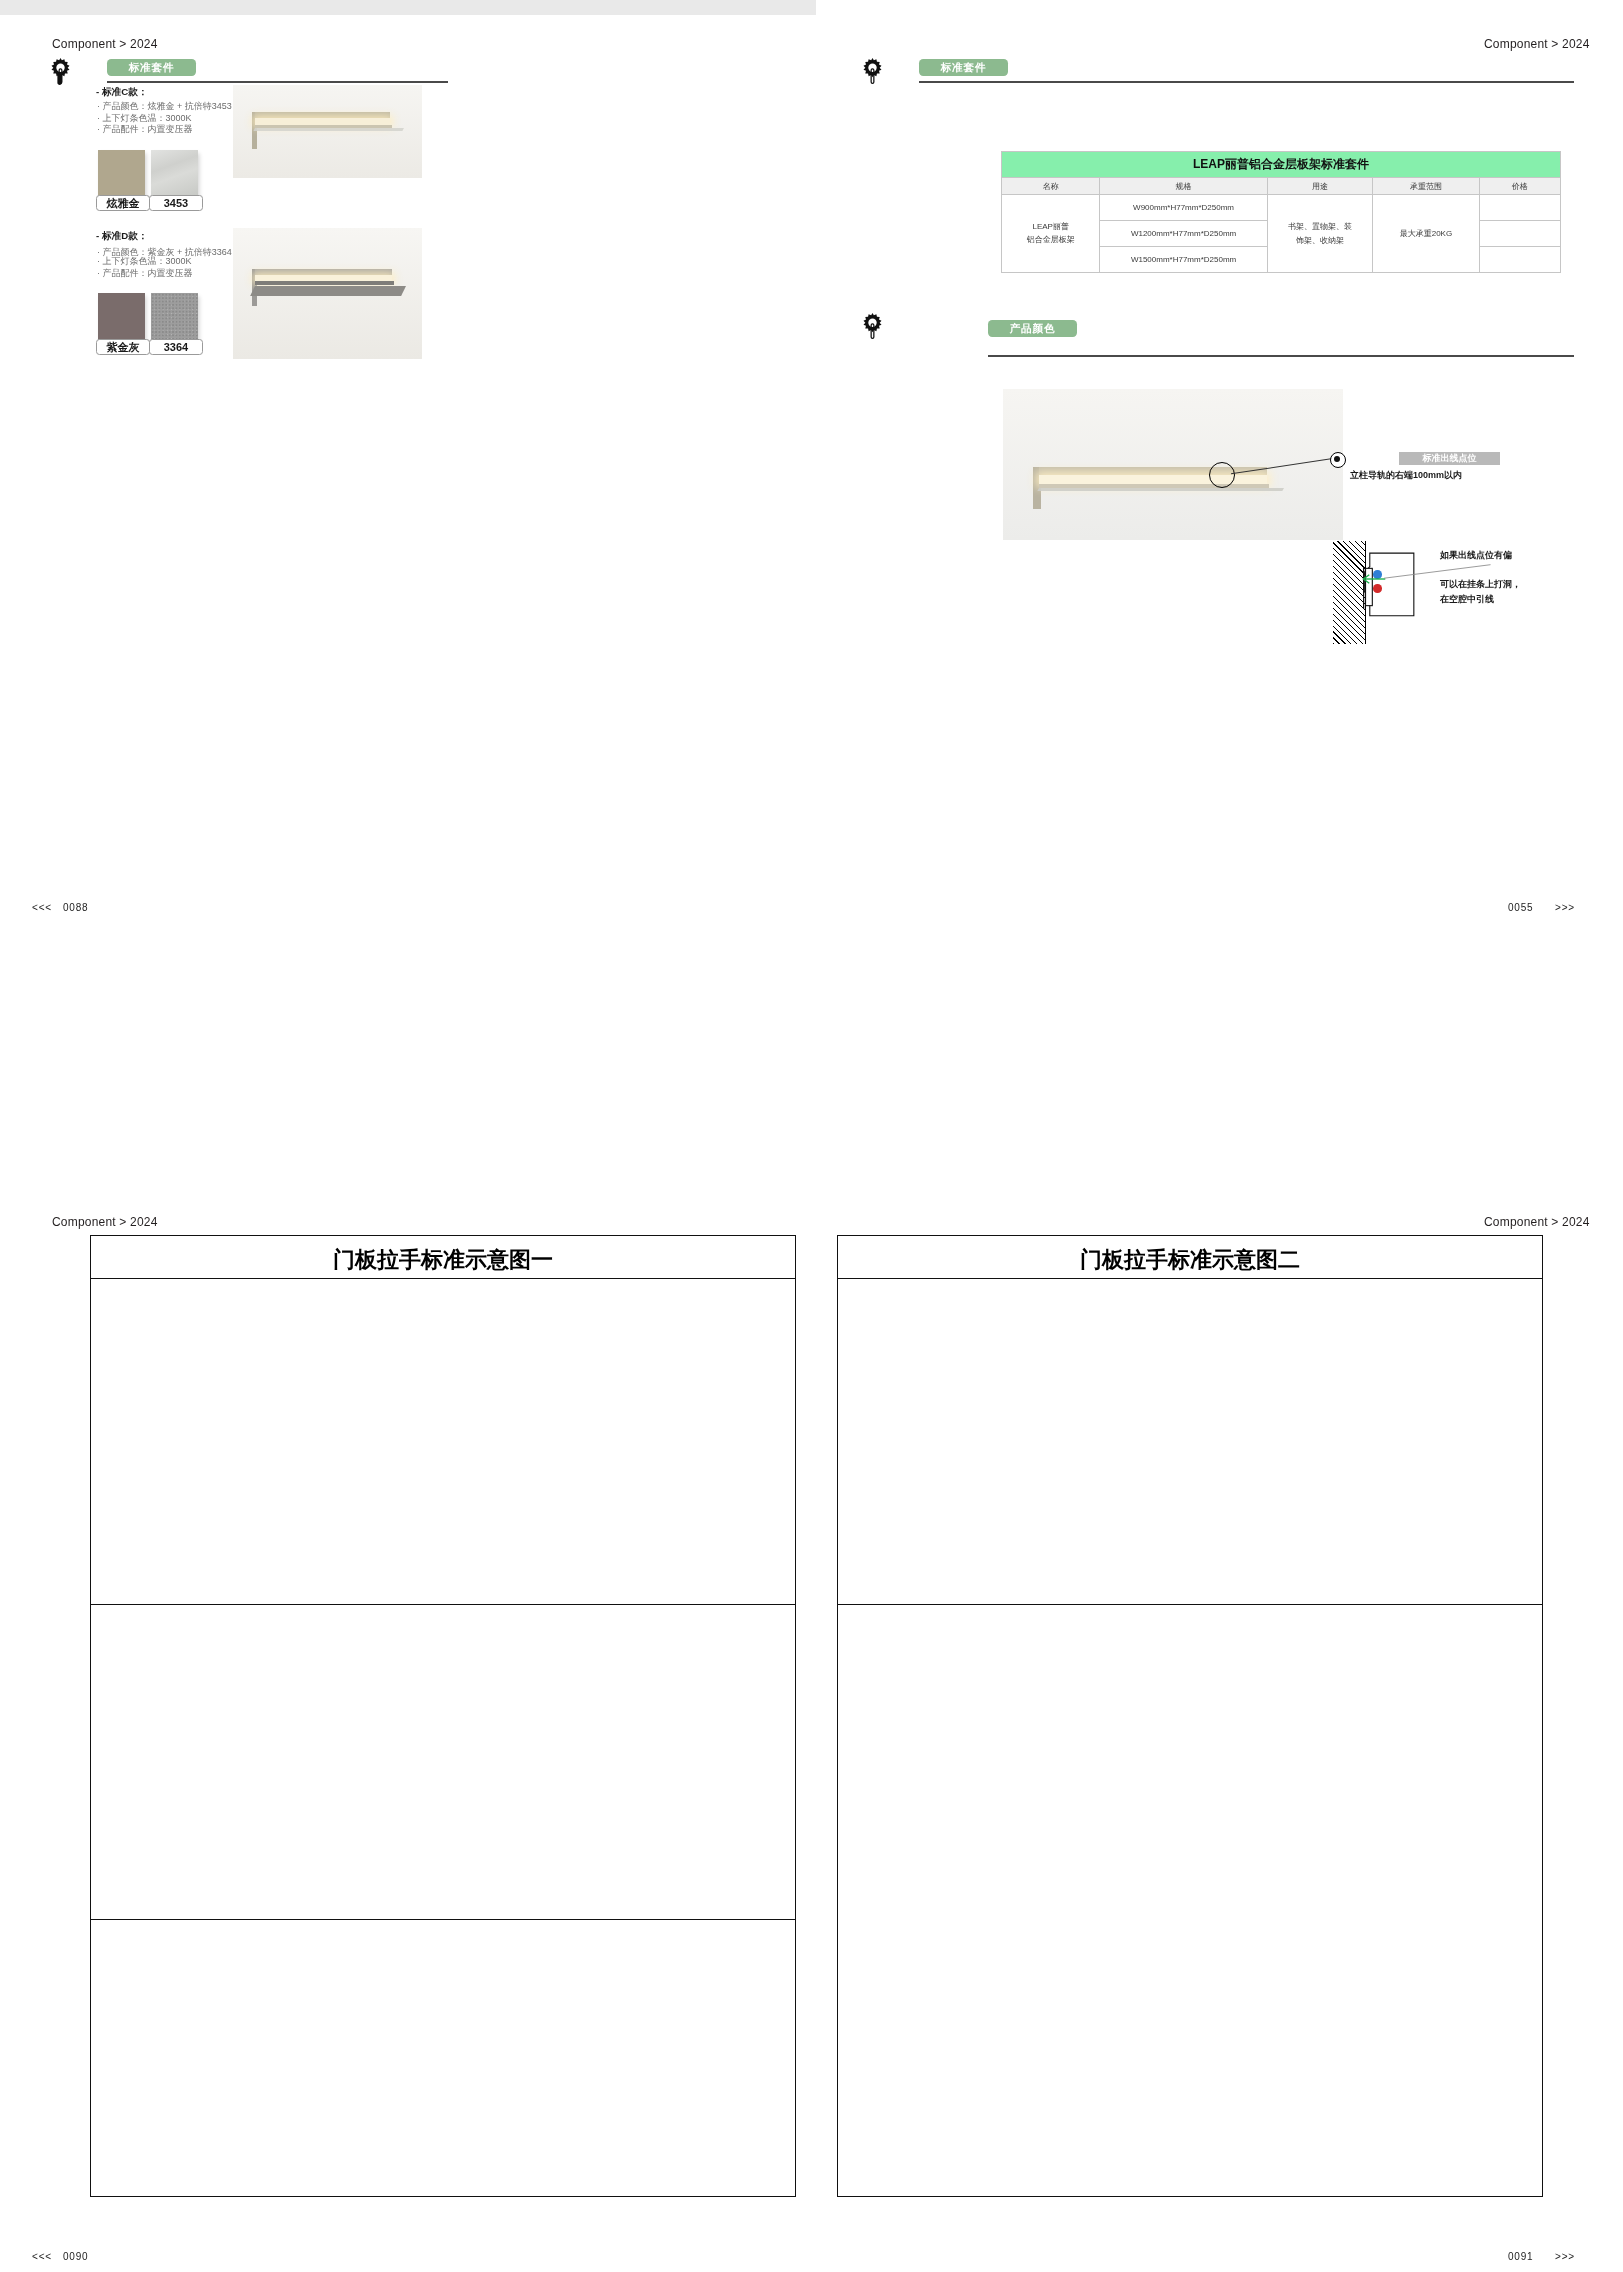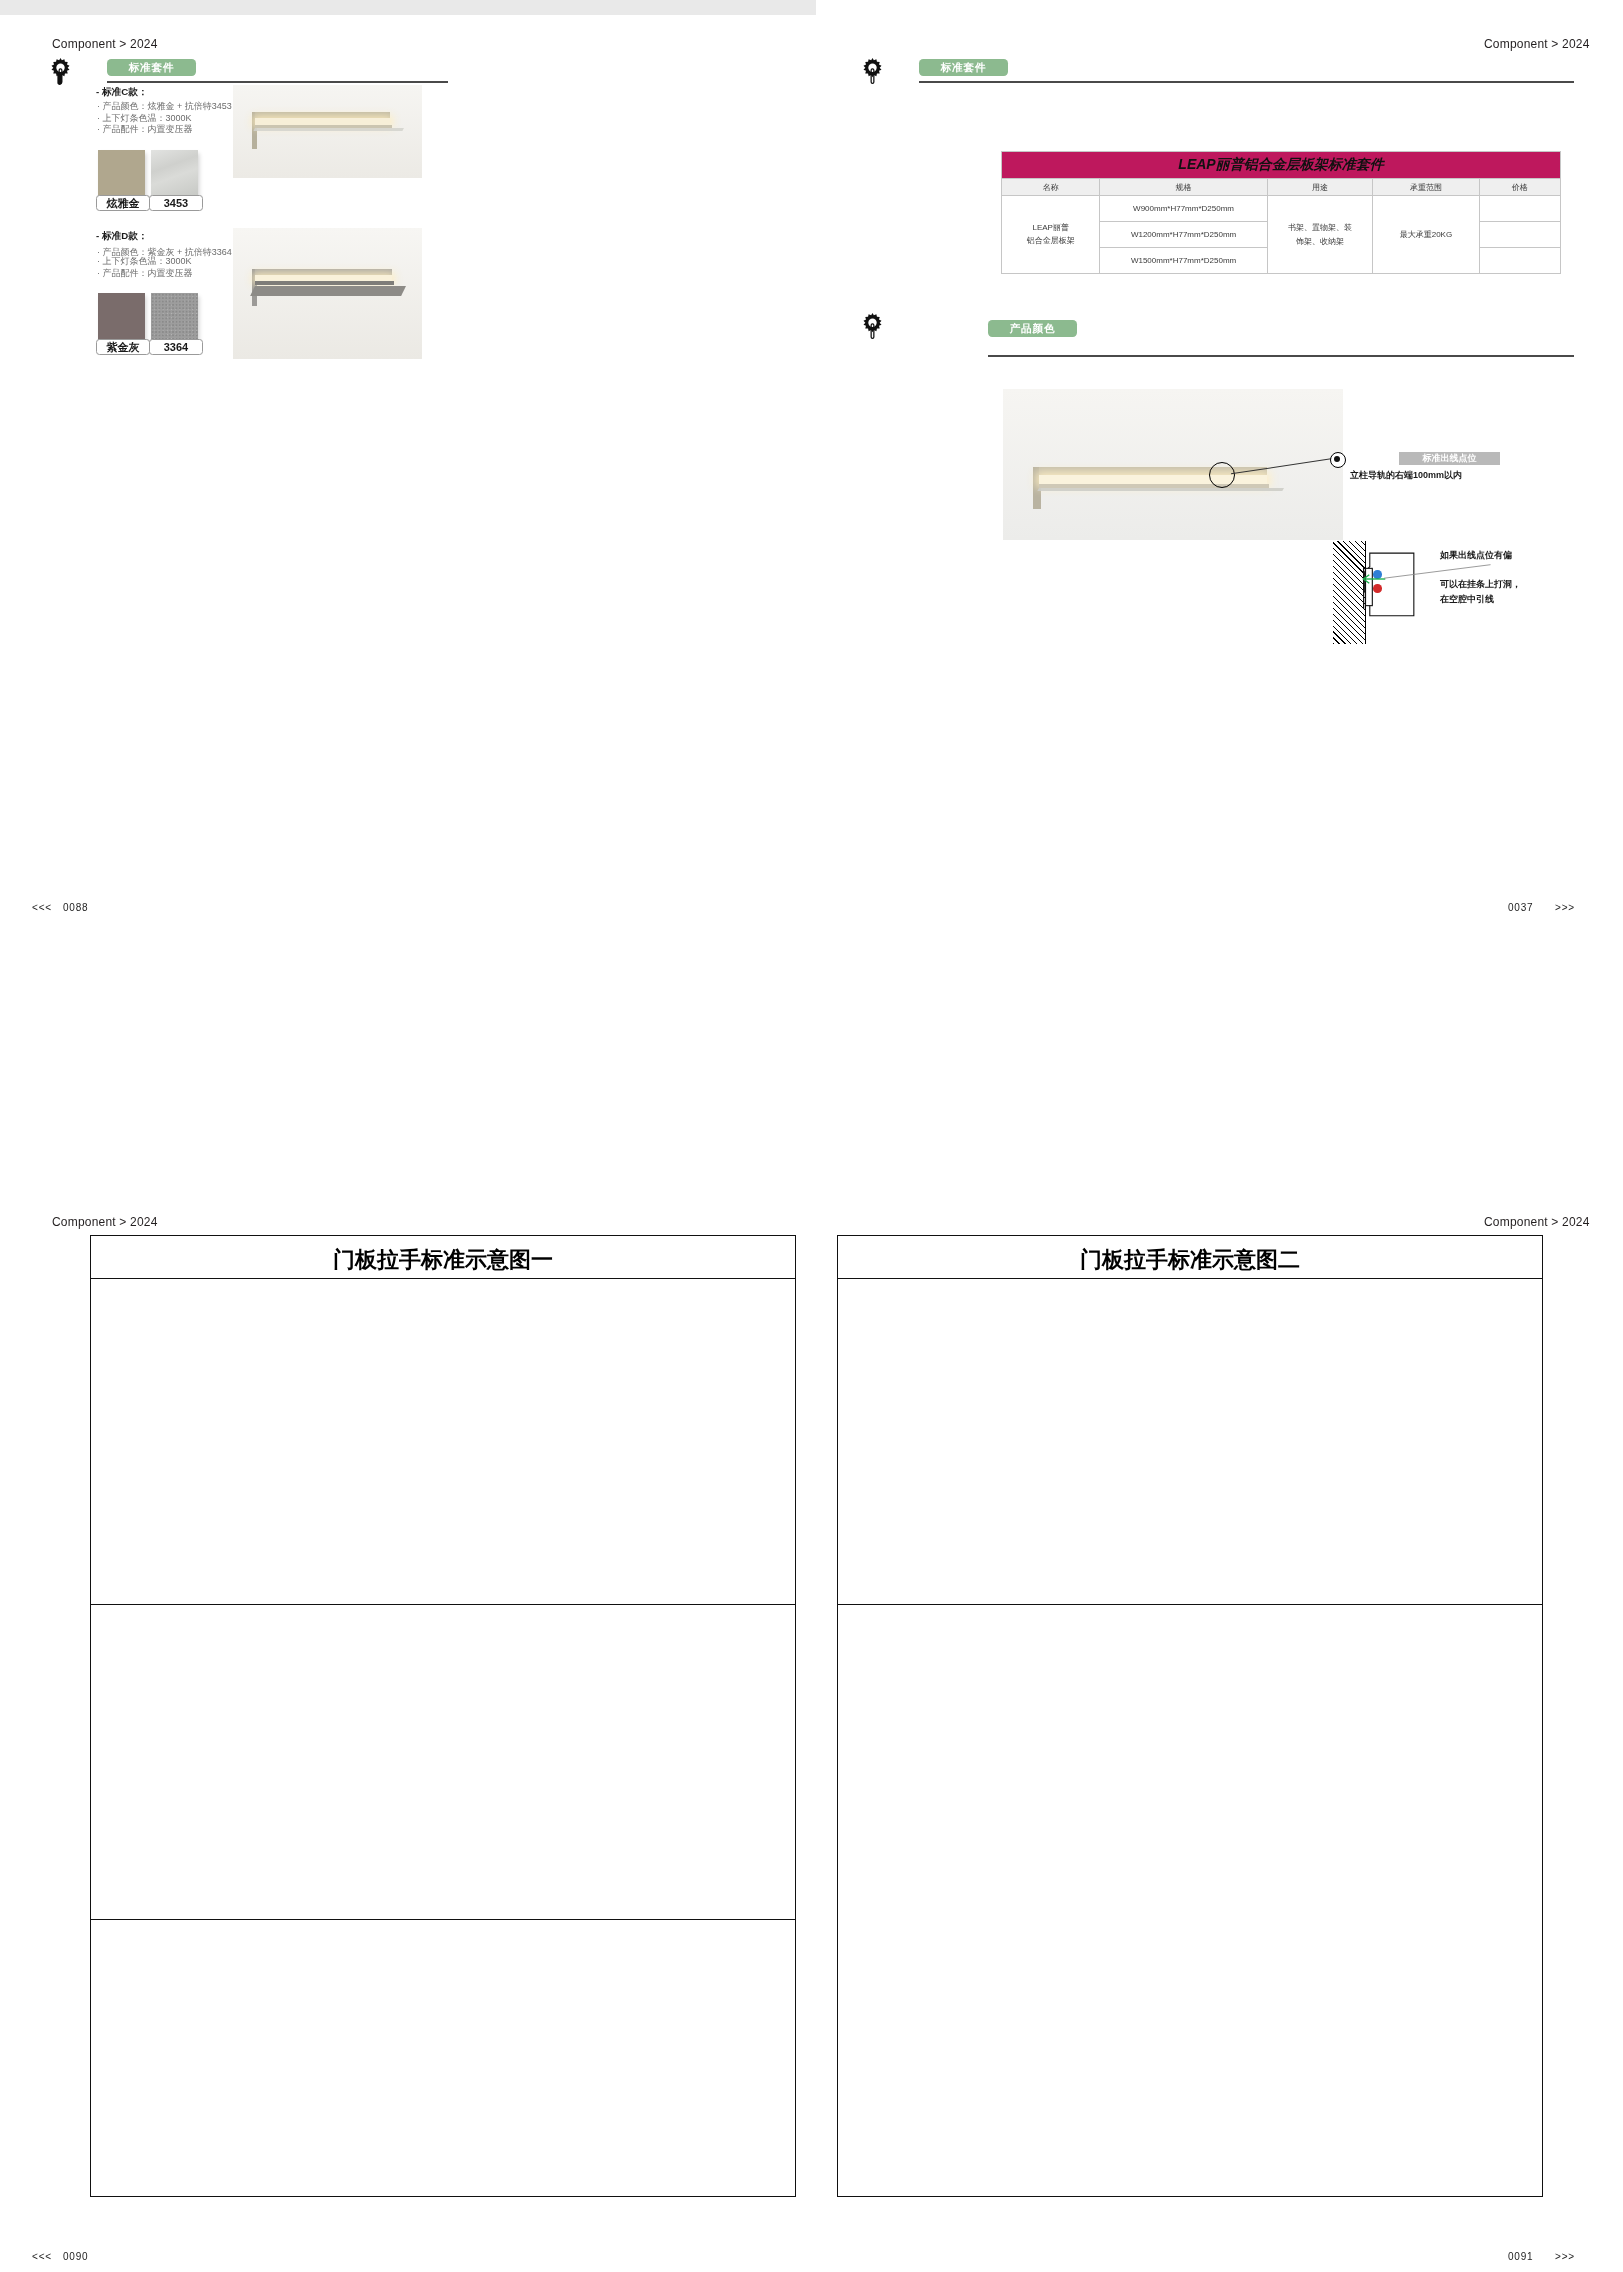--- a/index.html
+++ b/index.html
@@ -14,21 +14,21 @@
   .rule{position:absolute;height:1.7px;background:#4a4a4a;}
   .spec-h{position:absolute;font-size:9.7px;font-weight:bold;color:#1a1a1a;white-space:nowrap;}
   .spec-li{position:absolute;font-size:9px;color:#6b6b6b;white-space:nowrap;}
   .sw{position:absolute;width:47px;height:47px;box-shadow:1.7px 2.5px 4.2px rgba(0,0,0,.18);}
   .swl{position:absolute;width:52px;height:14.4px;border:0.8px solid #9a9a9a;border-radius:3.4px;
        font-size:11px;font-weight:bold;text-align:center;line-height:14.4px;background:#fff;color:#1a1a1a;}
   .photo{position:absolute;background:#f3f2ef;overflow:hidden;}
   .shelf{position:absolute;}
   table.spec{position:absolute;border-collapse:collapse;font-size:8px;color:#3a3a3a;background:#fff;}
   table.spec td,table.spec th{border:0.8px solid #c6c6c6;text-align:center;padding:2.5px 1.7px;font-weight:normal;}
-  table.spec th.title{background:#be185d;font-weight:bold;font-size:14px;color:#111;padding:4.2px 0;font-style:italic;}
+  table.spec th.title{background:#86efac;font-weight:bold;font-size:12px;color:#111;padding:4.2px 0;}
   table.spec td.hd{background:#efefef;}
   .callbadge{position:absolute;background:#b9b9b9;color:#fff;font-size:9px;font-weight:bold;
        text-align:center;height:12.7px;line-height:12.7px;width:101px;}
   .calltxt{position:absolute;font-size:9px;font-weight:bold;color:#1a1a1a;white-space:nowrap;line-height:12.7px;}
   .foot{position:absolute;font-size:10px;color:#222;letter-spacing:0.8px;white-space:nowrap;}
   .sheet{position:absolute;border:1.4px solid #111;background:#fff;}
   .sheet-title{position:absolute;left:0;width:100%;text-align:center;
        font-family:"Liberation Serif","DejaVu Serif",serif;font-size:22px;font-weight:bold;color:#000;}
   .sheet-div{position:absolute;background:#111;height:1.4px;left:0;width:100%;}
   .hatch{position:absolute;background:repeating-linear-gradient(45deg,#000 0 0.8px,transparent 0.8px 4.2px);
@@ -187,21 +187,21 @@
     <polyline points="11,2 4,7 11,12" fill="none" stroke="#16b04a" stroke-width="1.6"></polyline>
   </svg>
   <svg style="position:absolute;left:1384px;top:563px;width:110px;height:18.6px;" viewBox="0 0 130 22" width="110" height="18.6">
     <line x1="0" y1="18" x2="126" y2="2" stroke="#888" stroke-width="1"></line>
   </svg>
 
   <div class="calltxt" style="left:1440px;top:549px;">如果出线点位有偏</div>
   <div class="calltxt" style="left:1440px;top:578px;">可以在挂条上打洞，</div>
   <div class="calltxt" style="left:1440px;top:593px;">在空腔中引线</div>
 
-  <div class="foot" style="left:1508px;top:902px;">0037</div>
+  <div class="foot" style="left:1508px;top:902px;">0055</div>
   <div class="foot" style="left:1555px;top:902px;">&gt;&gt;&gt;</div>
 </div>
 
 <div class="page" style="top:1184px;height:1089px;">
 
   <div class="crumb" style="left:52px;top:31px;">Component &gt; 2024</div>
   <div class="crumb" style="left:1484px;top:31px;">Component &gt; 2024</div>
 
   <div class="sheet" style="left:90px;top:51px;width:704px;height:960px;">
     <div class="sheet-title" style="top:9.3px;">门板拉手标准示意图一</div>

